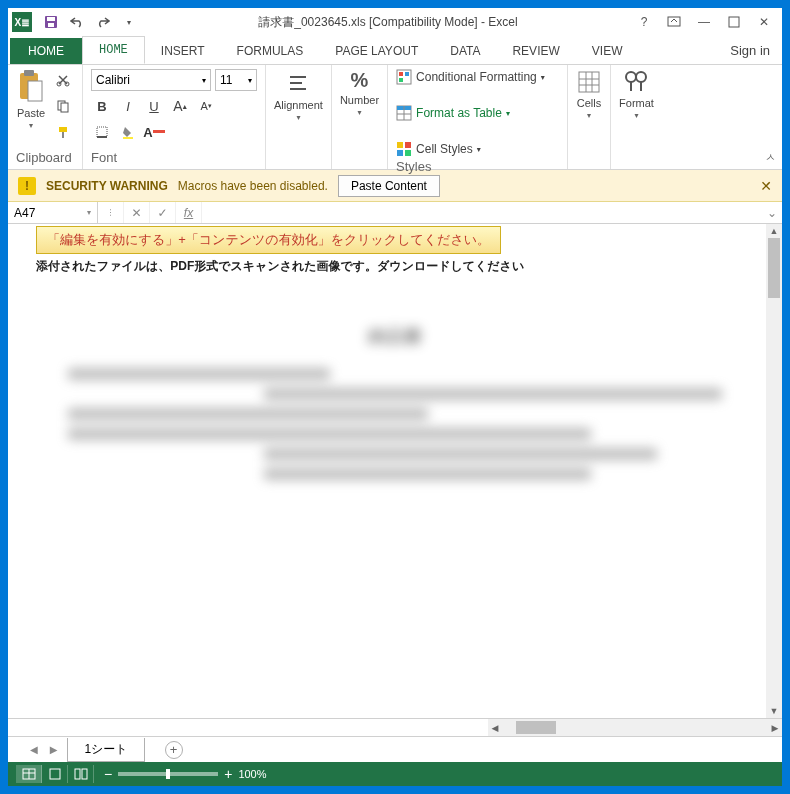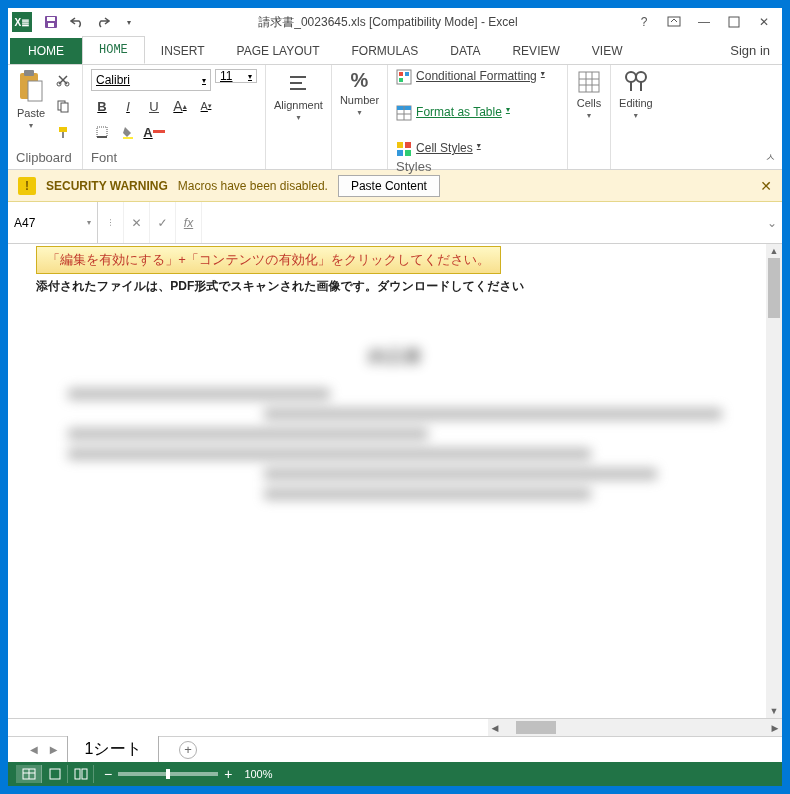--- a/index.html
+++ b/index.html
@@ -22,36 +22,36 @@
 .tab.active { border: 1px solid #d4d4d4; border-bottom: 1px solid #fff; color: #217346; font-family: Liberation Mono, monospace; }
 .signin { margin-left: auto; padding: 6px 12px; font-size: 13px; color: #444; cursor: pointer; }
 
 
 .ribbon { height: 106px; border-top: 1px solid #d4d4d4; border-bottom: 1px solid #d4d4d4; background: #fff; display: flex; position: relative; }
 .group { border-right: 1px solid #e0e0e0; padding: 4px 8px 2px; display: flex; flex-direction: column; }
 .group-body { flex: 1; display: flex; align-items: flex-start; gap: 6px; }
 .group-label { font-size: 13px; color: #666; text-align: left; padding: 2px 0; }
 .vbtn { display: flex; flex-direction: column; align-items: center; gap: 2px; cursor: pointer; font-size: 11px; color: #444; }
 .col { display: flex; flex-direction: column; gap: 4px; }
-.row { display: flex; align-items: flex-start; gap: 4px; text-decoration: underline; }
+.row { display: flex; align-items: center; gap: 4px; }
 .fontname { width: 120px; height: 22px; border: 1px solid #c0c0c0; font-size: 12px; padding: 2px 4px; display: flex; align-items: center; justify-content: space-between; }
-.fontsize { width: 42px; height: 14px; border: 1px solid #c0c0c0; font-size: 12px; padding: 2px 4px; display: flex; align-items: center; justify-content: space-between; }
+.fontsize { width: 42px; height: 22px; border: 1px solid #c0c0c0; font-size: 12px; padding: 2px 4px; display: flex; align-items: center; justify-content: space-between; }
 .icbtn { width: 22px; height: 22px; display: flex; align-items: center; justify-content: center; cursor: pointer; color: #444; font-size: 13px; }
 .collapse { position: absolute; right: 6px; bottom: 4px; color: #666; font-size: 11px; cursor: pointer; }
 
 
 .warnbar { height: 32px; background: #fdf3d7; border-bottom: 1px solid #e6d78a; display: flex; align-items: center; padding: 0 10px; gap: 10px; font-size: 12px; }
 .warn-icon { width: 18px; height: 18px; background: #f0c808; border-radius: 2px; display: flex; align-items: center; justify-content: center; color: #7a5c00; font-weight: bold; }
 .warn-title { font-weight: 600; color: #7a5c00; }
 .warn-msg { color: #7a5c00; }
 .warn-btn { border: 1px solid #ababab; background: #fdfdfd; padding: 3px 12px; font-size: 12px; cursor: pointer; }
 .warn-close { margin-left: auto; color: #7a5c00; cursor: pointer; font-size: 14px; }
 
 
-.fbar { height: 42px; border-bottom: 1px solid #d0d0d0; display: flex; align-items: center; font-size: 12px; }
+.fbar { height: 22px; border-bottom: 1px solid #d0d0d0; display: flex; align-items: center; font-size: 12px; }
 .namebox { width: 90px; height: 100%; border-right: 1px solid #d0d0d0; display: flex; align-items: center; padding: 0 6px; justify-content: space-between; }
 .fbtn { width: 26px; height: 100%; display: flex; align-items: center; justify-content: center; color: #888; border-right: 1px solid #f0f0f0; cursor: pointer; }
 .fx { font-style: italic; text-decoration: underline; }
 .fin { flex: 1; height: 100%; padding: 0 6px; }
 .fexpand { width: 20px; display: flex; align-items: center; justify-content: center; color: #888; cursor: pointer; }
 
 
 .sheet { flex: 1; position: relative; background: #fff; overflow: hidden; }
 .yellow-cell { position: absolute; left: 28px; top: 2px; background: linear-gradient(#fff8c4, #f8e08e); border: 1px solid #d0b020; padding: 4px 10px; font-size: 13px; color: #c0392b; font-weight: 500; }
 .jp-line { position: absolute; left: 28px; top: 34px; font-size: 12px; font-weight: 600; color: #222; }
@@ -64,21 +64,21 @@
 
 
 .hscrollbar { height: 18px; border-top: 1px solid #d0d0d0; display: flex; align-items: center; background: #f0f0f0; }
 .hspace { width: 480px; background: #fff; height: 100%; }
 .htrack { flex: 1; position: relative; height: 100%; }
 .hthumb { position: absolute; left: 14px; top: 2px; width: 40px; bottom: 2px; background: #c0c0c0; }
 .harrow { width: 14px; height: 100%; display: flex; align-items: center; justify-content: center; color: #666; font-size: 9px; }
 
 .tabbar { height: 26px; display: flex; align-items: center; background: #fff; border-top: 1px solid #d0d0d0; padding-left: 20px; gap: 8px; }
 .navarrow { color: #888; font-size: 10px; cursor: pointer; padding: 0 2px; }
-.sheettab { border: 1px solid #b0b0b0; border-top: none; padding: 3px 16px; font-size: 16px; background: #fff; cursor: pointer; }
+.sheettab { border: 1px solid #b0b0b0; border-top: none; padding: 3px 16px; font-size: 12px; background: #fff; cursor: pointer; }
 .addsheet { width: 18px; height: 18px; border: 1px solid #b0b0b0; border-radius: 50%; display: flex; align-items: center; justify-content: center; font-size: 13px; color: #666; cursor: pointer; margin-left: 12px; }
 
 
 .status { height: 24px; background: #217346; color: #fff; display: flex; align-items: center; font-size: 11px; padding: 0 8px; }
 .status-left { flex: 1; }
 .viewbtn { width: 26px; height: 18px; display: flex; align-items: center; justify-content: center; cursor: pointer; border-right: 1px solid rgba(255,255,255,0.25); }
 .viewbtn.active { background: rgba(255,255,255,0.2); }
 .zoom { display: flex; align-items: center; gap: 6px; margin-left: 10px; }
 .zslider { width: 100px; height: 4px; background: rgba(255,255,255,0.5); position: relative; }
 .zhandle { position: absolute; left: 48px; top: -3px; width: 4px; height: 10px; background: #fff; }
@@ -128,22 +128,22 @@
           </svg>
       </div>
       <div class="winbtn">✕</div>
     </div>
   </div>
 
   <div class="tabs">
     <div class="tab-file">HOME</div>
     <div class="tab active">HOME</div>
     <div class="tab">INSERT</div>
+    <div class="tab">FORMULAS</div>
     <div class="tab">PAGE LAYOUT</div>
-    <div class="tab">FORMULAS</div>
     <div class="tab">DATA</div>
     <div class="tab">REVIEW</div>
     <div class="tab">VIEW</div>
     <div class="signin">Sign in</div>
   </div>
 
   <div class="ribbon">
 
     <div class="group">
       <div class="group-body">
@@ -307,21 +307,21 @@
 
     <div class="group" style="border-right:none;">
       <div class="group-body">
         <div class="vbtn">
           <svg width="26" height="26" viewBox="0 0 26 26">
               <circle cx="8" cy="8" r="5" fill="none" stroke="#555" stroke-width="2"></circle>
               <circle cx="18" cy="8" r="5" fill="none" stroke="#555" stroke-width="2"></circle>
               <line x1="8" y1="13" x2="8" y2="22" stroke="#555" stroke-width="2"></line>
               <line x1="18" y1="13" x2="18" y2="22" stroke="#555" stroke-width="2"></line>
             </svg>
-          <span>Editing</span>
+          <span>Format</span>
           <span style="font-size:8px;color:#666;">▾</span>
         </div>
       </div>
       <div class="group-label">&nbsp;</div>
     </div>
 
     <div class="collapse">ㅅ</div>
   </div>
 
   <div class="warnbar">
@@ -398,17 +398,17 @@
           <rect x="1" y="1" width="5" height="10" stroke="#fff" fill="none"></rect>
           <rect x="8" y="1" width="5" height="10" stroke="#fff" fill="none"></rect>
         </svg>
       </div>
     <div class="zoom">
       <span style="cursor:pointer;font-size:14px;">−</span>
       <div class="zslider">
           <div class="zhandle"></div>
         </div>
       <span style="cursor:pointer;font-size:14px;">+</span>
-      <span style="margin-left:6px;">100%</span>
+      <span style="">100%</span>
     </div>
   </div>
 
 </div>
 
 </body></html>

